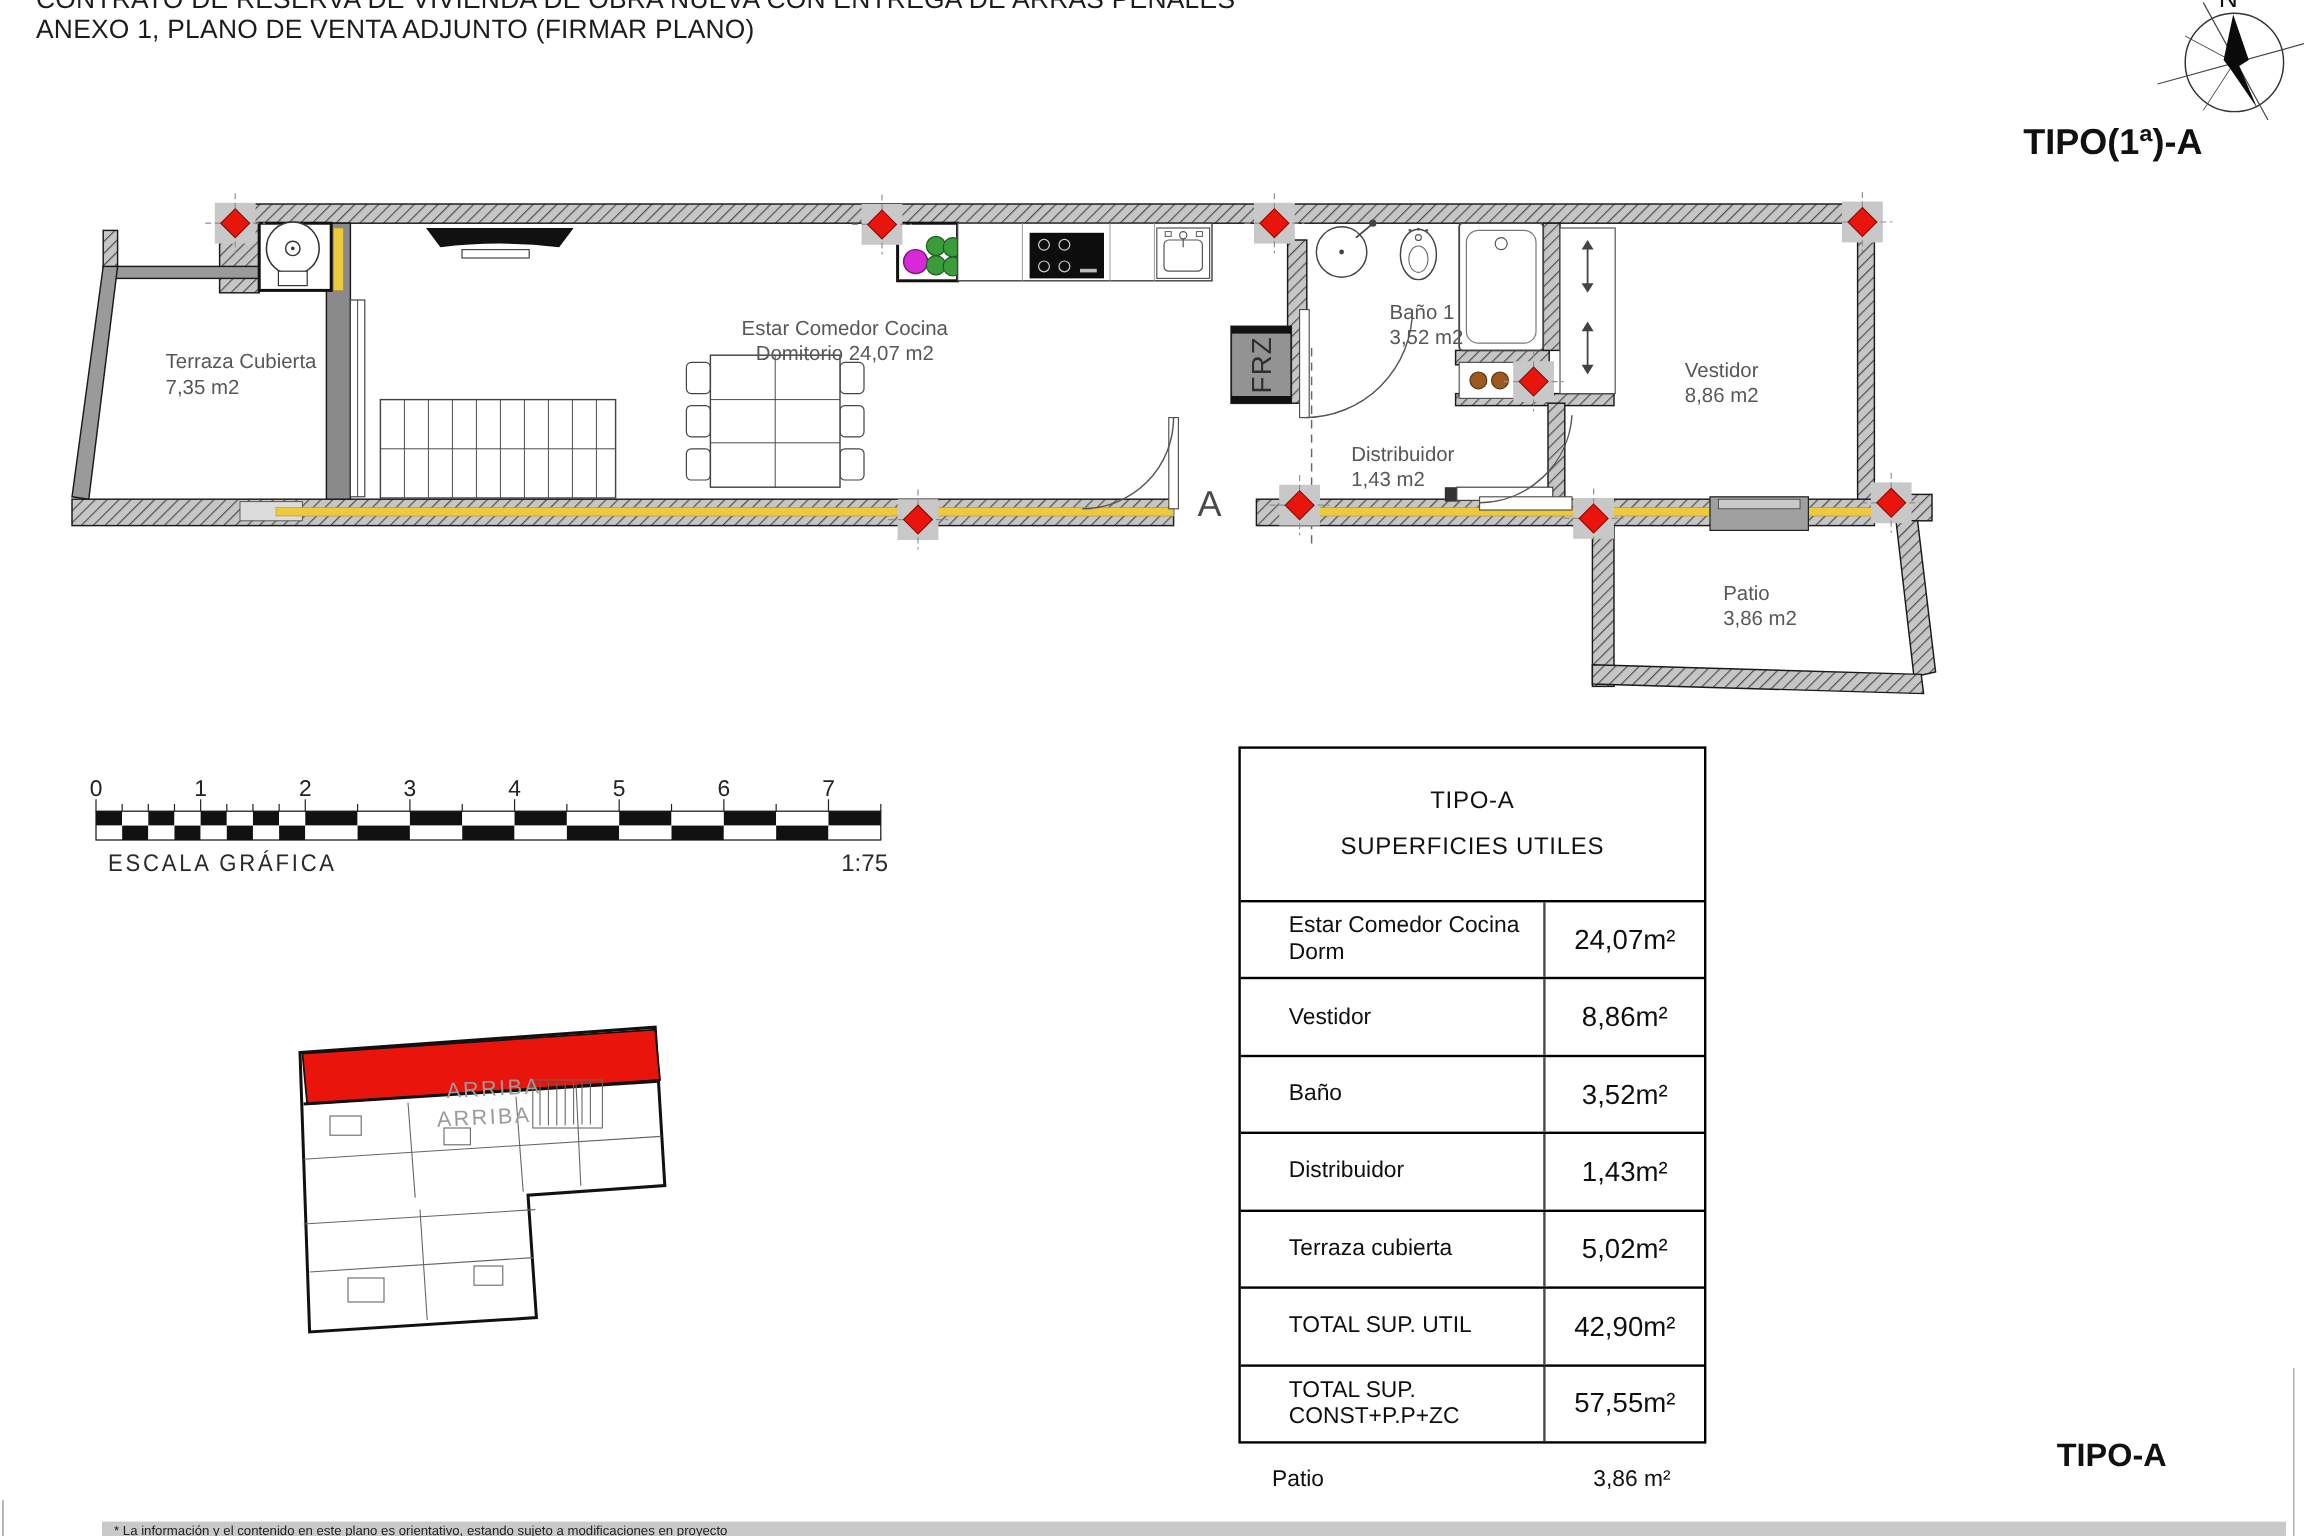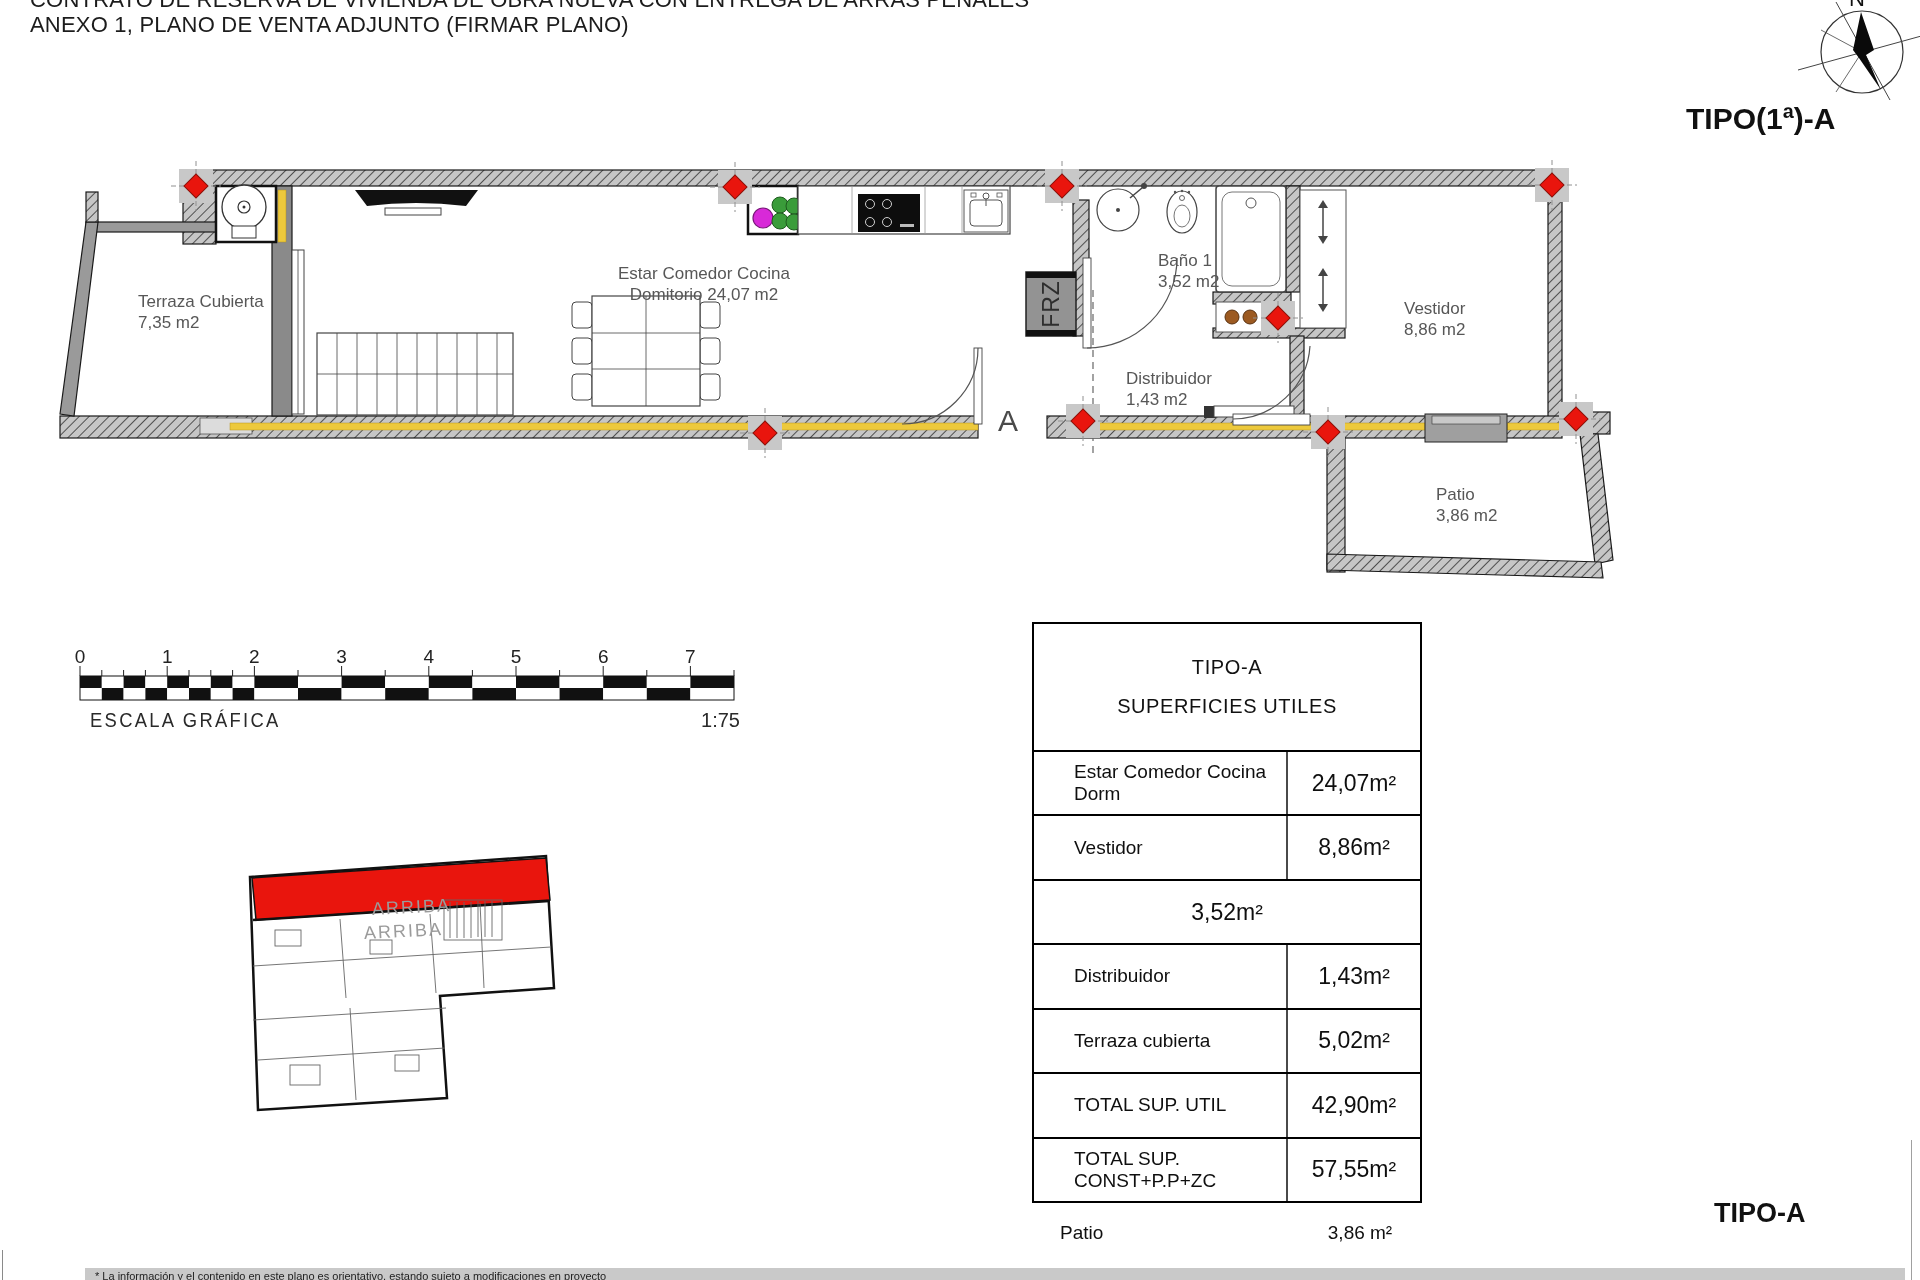--- a/index.html
+++ b/index.html
@@ -390,20 +390,21 @@
   <div id="rows-container">
       <div class="t-row">
         <div class="t-label">Estar Comedor Cocina Dorm</div>
         <div class="t-value">24,07m²</div>
       </div>
       <div class="t-row">
         <div class="t-label">Vestidor</div>
         <div class="t-value">8,86m²</div>
       </div>
       <div class="t-row">
+        <div class="t-label">Baño</div>
         <div class="t-value">3,52m²</div>
       </div>
       <div class="t-row">
         <div class="t-label">Distribuidor</div>
         <div class="t-value">1,43m²</div>
       </div>
       <div class="t-row">
         <div class="t-label">Terraza cubierta</div>
         <div class="t-value">5,02m²</div>
       </div>

